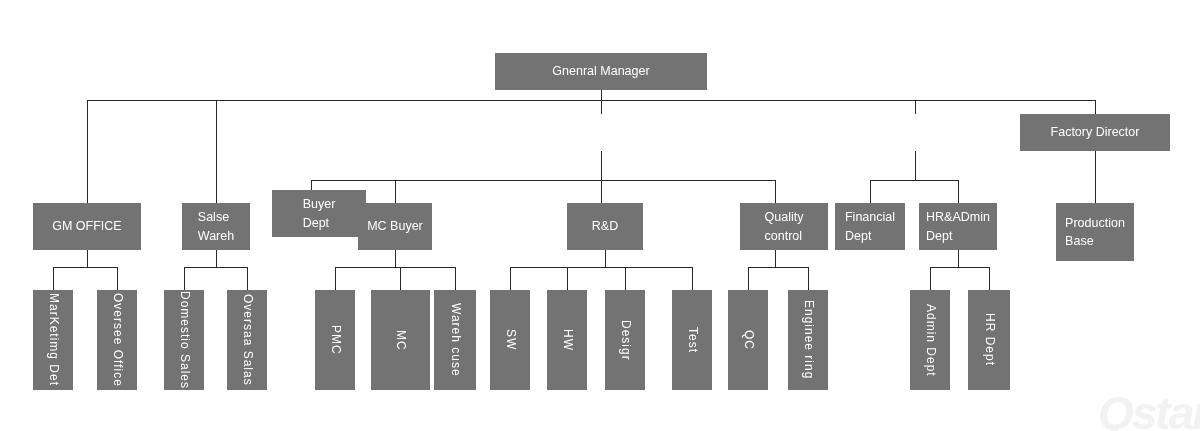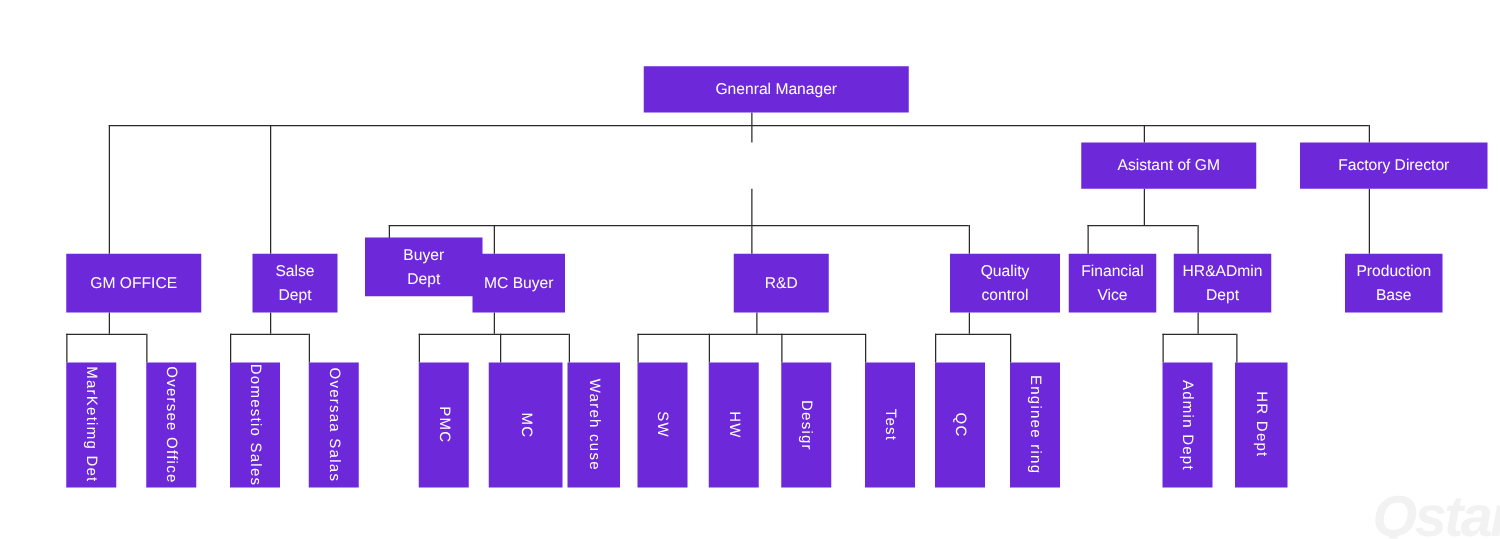--- a/index.html
+++ b/index.html
@@ -1,25 +1,24 @@
 <!DOCTYPE html>
 <html><head>
 <meta charset="utf-8">
 <style>
   html,body{margin:0;padding:0;background:#ffffff;}
   #stage{
     position:relative;width:1200px;height:431px;overflow:hidden;background:#ffffff;
     font-family:"Liberation Sans",sans-serif;
   }
   .node{
-    position:absolute;background:#6d28d9;color:#ffffff;
+    position:absolute;background:#737373;color:#ffffff;
     display:flex;align-items:center;justify-content:center;
-    text-align:center;font-size:12.5px;line-height:1.45;
+    text-align:left;font-size:12.5px;line-height:1.45;
     white-space:pre-line;
-    margin-left:20px;
   }
   .vnode{
     writing-mode:vertical-rl;text-orientation:mixed;
     white-space:nowrap;font-size:12px;letter-spacing:1px;
   }
   .hl,.vl{position:absolute;background:#2a2a2a;}
   .hl{height:1px;}
   .vl{width:1px;}
   #watermark{
     position:absolute;left:1098px;top:386px;
@@ -82,37 +81,36 @@
   <div class="vl" style="left:748px;top:267px;height:23px"></div>
   <div class="vl" style="left:808px;top:267px;height:23px"></div>
 
   <div class="vl" style="left:958px;top:250px;height:17px"></div>
   <div class="hl" style="left:930px;top:267px;width:59px"></div>
   <div class="vl" style="left:930px;top:267px;height:23px"></div>
   <div class="vl" style="left:989px;top:267px;height:23px"></div>
 
   <div class="node" style="left:495px;top:53px;width:212px;height:37px">Gnenral Manager</div>
 
-  <div class="node" style="left:845px;top:114px;width:140px;height:37px">Asistant of GM</div>
   <div class="node" style="left:33px;top:203px;width:108px;height:47px">GM OFFICE</div>
 
   <div class="node" style="left:1020px;top:114px;width:150px;height:37px">Factory Director</div>
   <div class="node" style="left:182px;top:203px;width:68px;height:47px">Salse
-Dept</div>
+Wareh</div>
   <div class="node" style="left:272px;top:190px;width:94px;height:47px">Buyer
 Dept</div>
   <div class="node" style="left:358px;top:203px;width:74px;height:47px">MC Buyer</div>
   <div class="node" style="left:567px;top:203px;width:76px;height:47px">R&amp;D</div>
   <div class="node" style="left:740px;top:203px;width:88px;height:47px">Quality
 control</div>
   <div class="node" style="left:835px;top:203px;width:70px;height:47px">Financial
-Vice</div>
+Dept</div>
   <div class="node" style="left:919px;top:203px;width:78px;height:47px">HR&amp;ADmin
 Dept</div>
-  <div class="node" style="left:1056px;top:203px;width:78px;height:47px">Production
+  <div class="node" style="left:1056px;top:203px;width:78px;height:58px">Production
 Base</div>
 
   <div class="node vnode" style="left:33px;top:290px;width:40px;height:100px">MarKetimg Det</div>
   <div class="node vnode" style="left:97px;top:290px;width:40px;height:100px">Oversee Office</div>
   <div class="node vnode" style="left:164px;top:290px;width:40px;height:100px">Domestio Sales</div>
   <div class="node vnode" style="left:227px;top:290px;width:40px;height:100px">Oversaa Salas</div>
   <div class="node vnode" style="left:315px;top:290px;width:40px;height:100px">PMC</div>
   <div class="node vnode" style="left:371px;top:290px;width:59px;height:100px">MC</div>
   <div class="node vnode" style="left:434px;top:290px;width:42px;height:100px">Wareh cuse</div>
   <div class="node vnode" style="left:490px;top:290px;width:40px;height:100px">SW</div>

